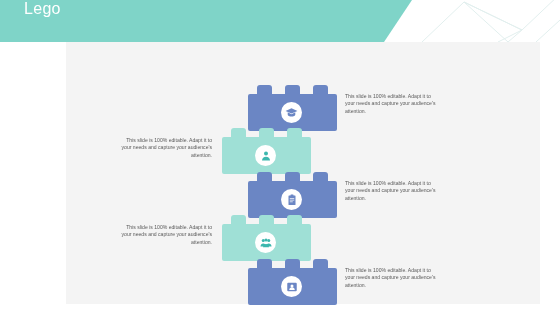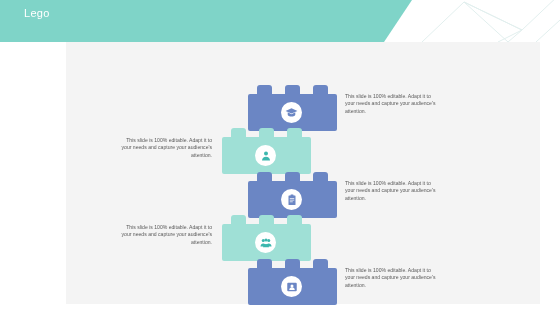--- a/index.html
+++ b/index.html
@@ -39,22 +39,22 @@
   .header-deco {
     position: absolute;
     right: 0; top: 0;
     width: 148px;
     height: 42px;
     overflow: hidden;
   }
   .title {
     position: absolute;
     left: 24px;
-    top: 7px;
-    font-size: 11px;
+    top: 0;
+    font-size: 16px;
     color: #ffffff;
     letter-spacing: .3px;
     font-weight: normal;
   }
   
   .left-gutter {
     position: absolute;
     left: 0; top: 42px;
     width: 66px;
     height: 273px;

